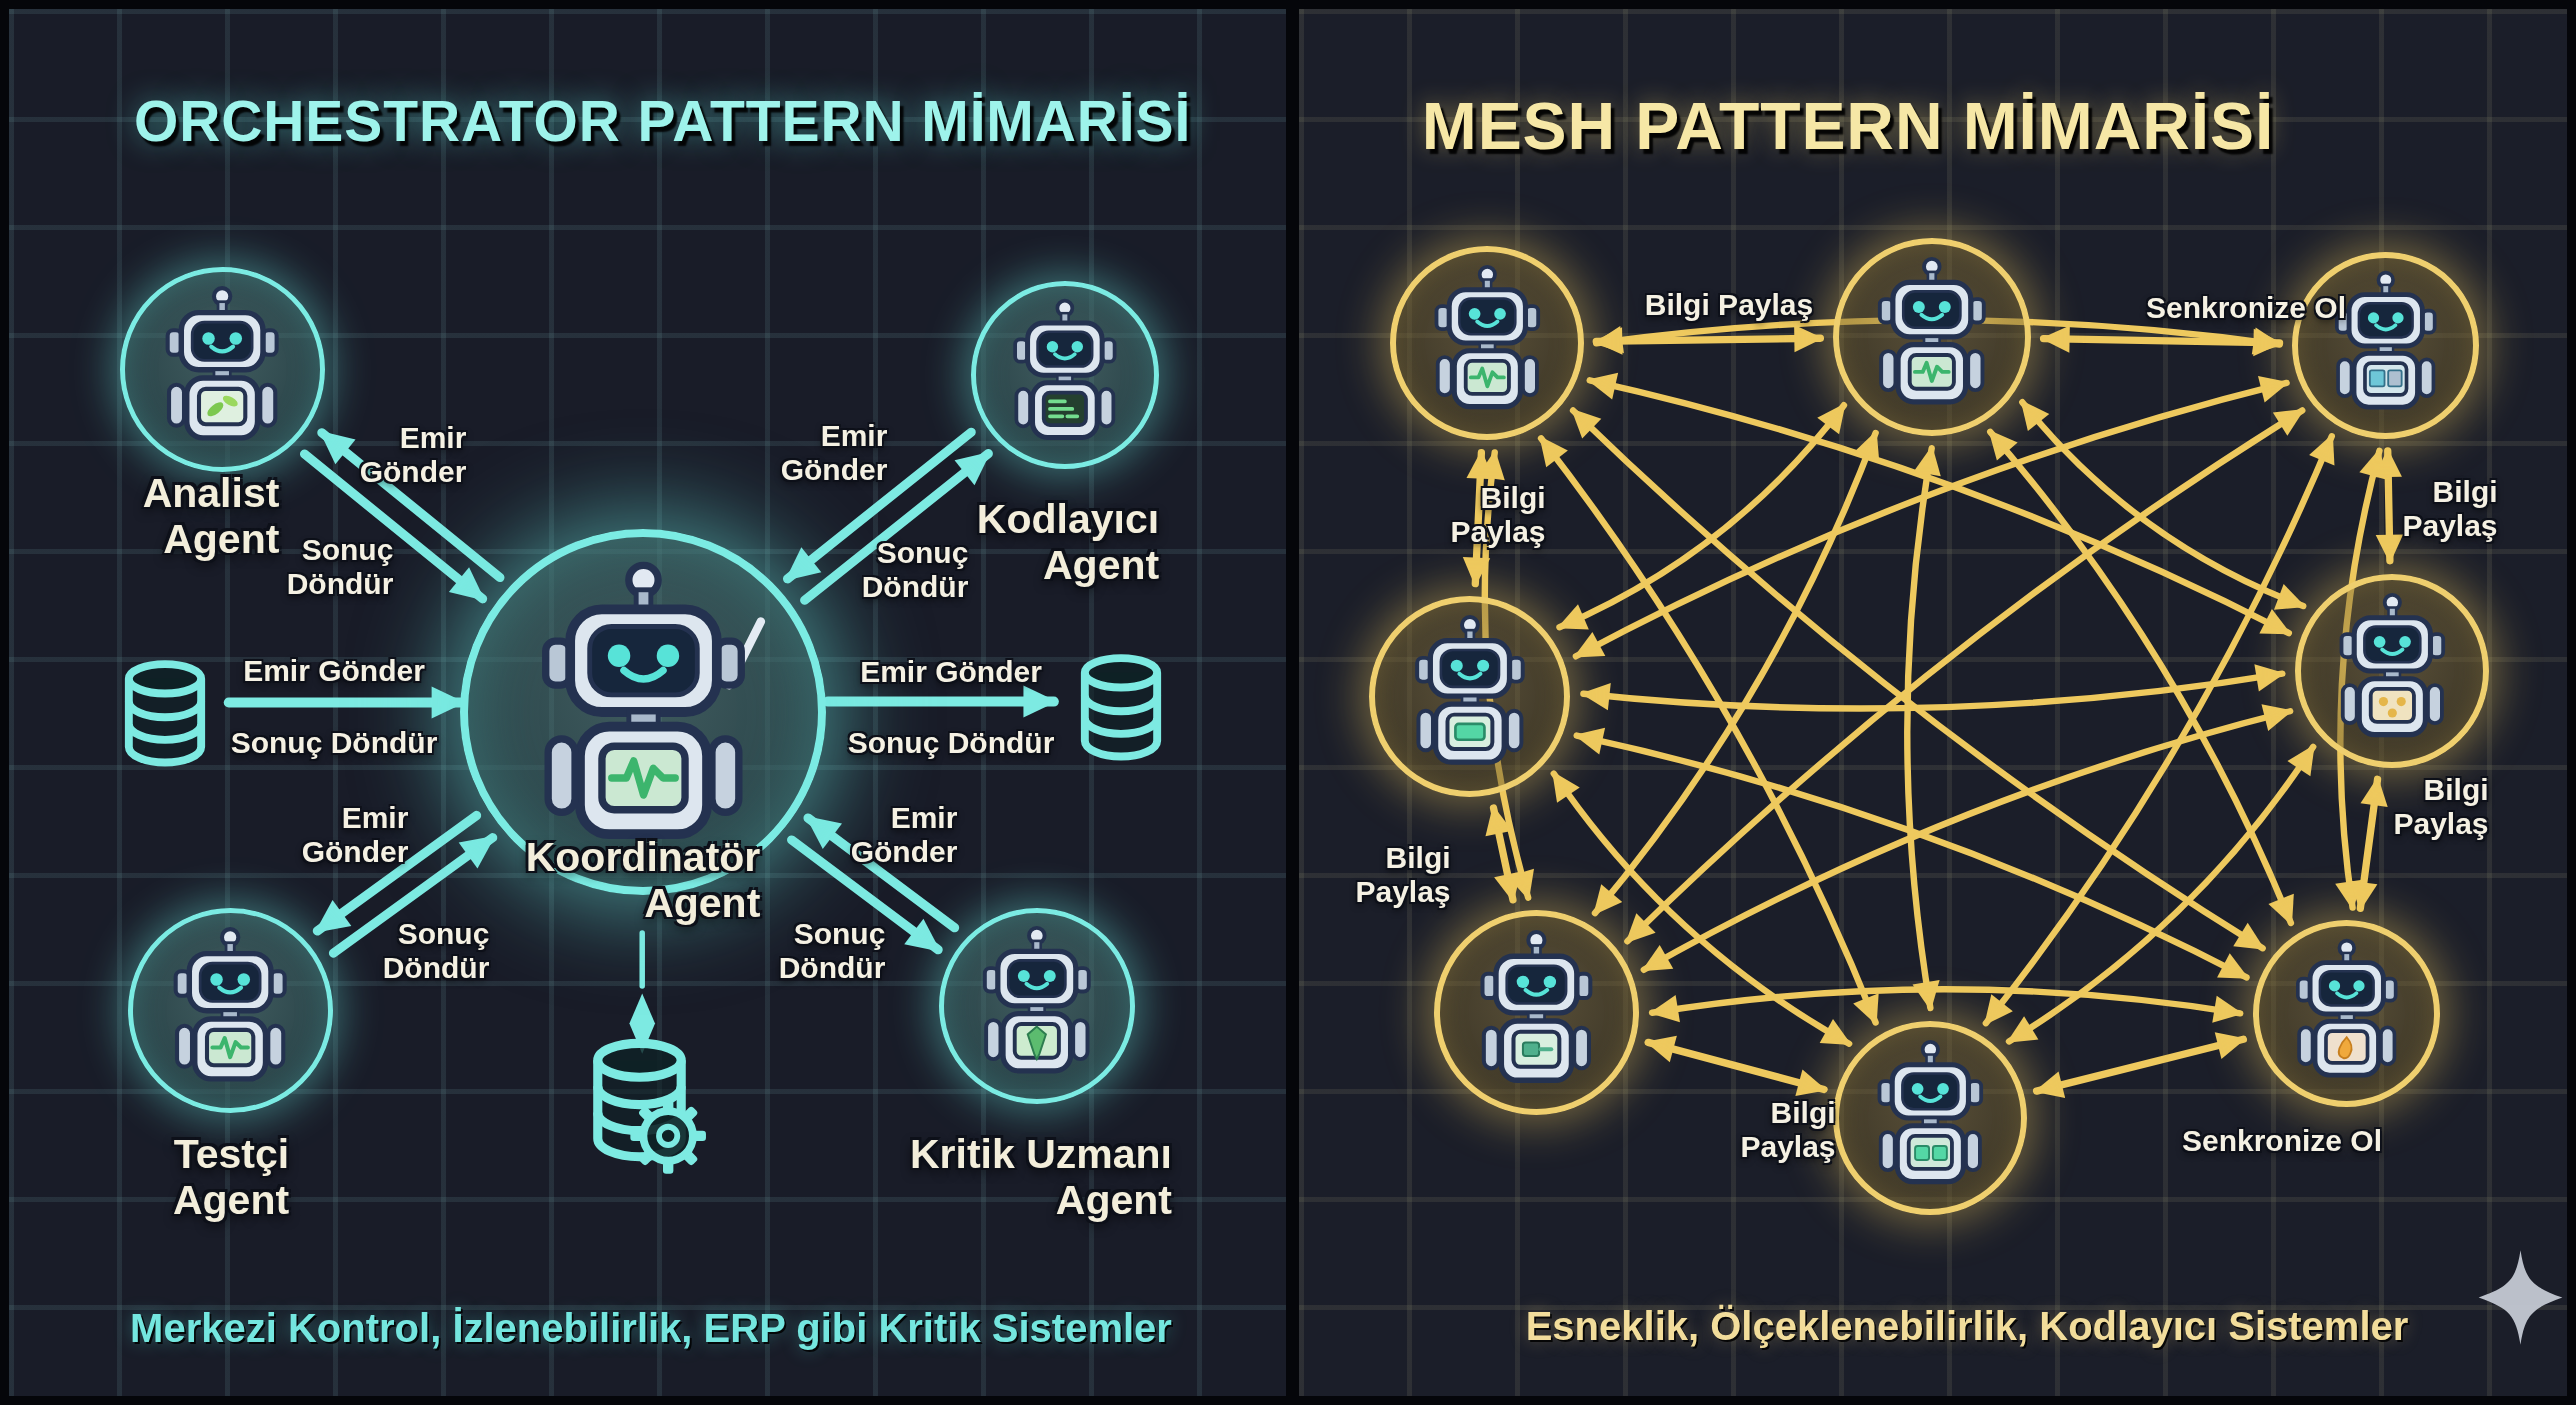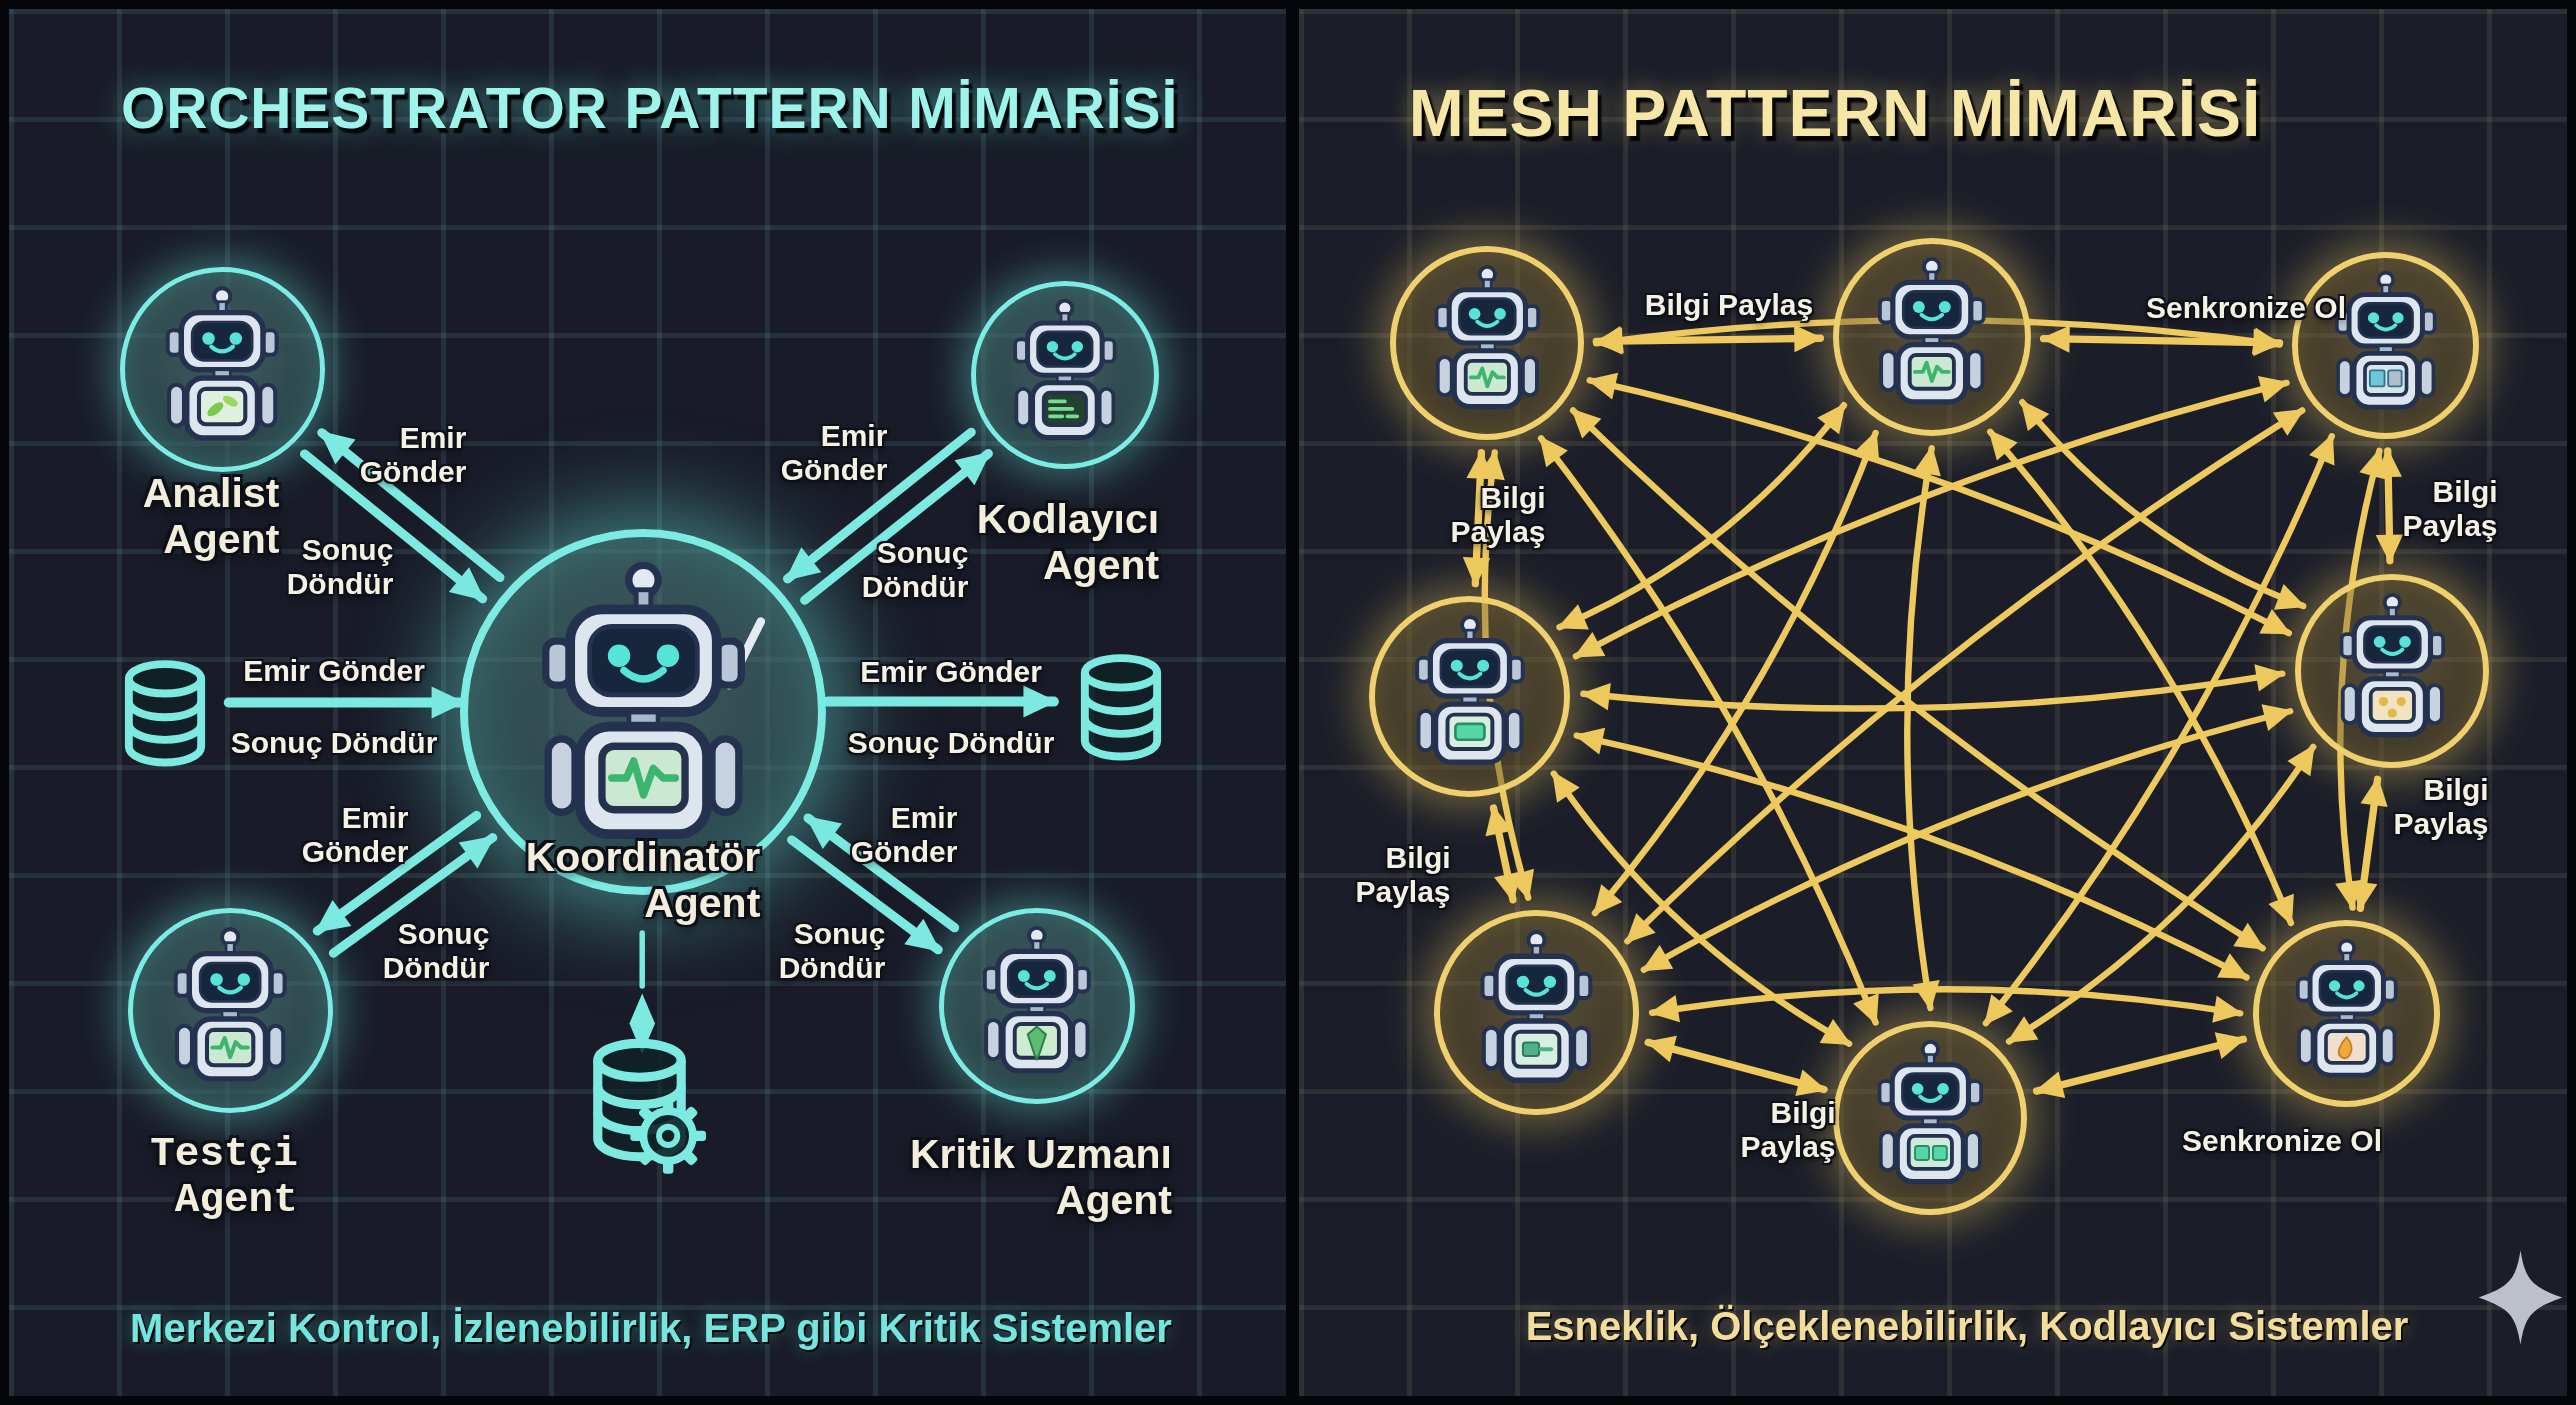--- a/index.html
+++ b/index.html
@@ -21,21 +21,21 @@
   #panel-right{
     left:1299px;right:9.1px;
     background-color:#1b1e29;
     background-image:
       linear-gradient(rgba(168,168,128,0.13) 4.6px, transparent 4.6px),
       linear-gradient(90deg, rgba(168,168,128,0.13) 4.6px, transparent 4.6px);
   }
   #edge-layer{position:absolute;inset:0;z-index:1;pointer-events:none}
   #edge-layer svg{position:absolute;inset:0}
   .title{
-    position:absolute;margin:2px;text-align:center;font-weight:800;z-index:4;
+    position:absolute;margin:15px;text-align:center;font-weight:800;z-index:4;
     letter-spacing:0.9px;white-space:nowrap;
   }
   #title-left{
     left:9.1px;width:1277px;top:73px;font-size:57px;color:#9ef3eb;
     text-shadow:3.7px 4.6px 1.8px rgba(0,0,0,0.9), 0 0 27.4px rgba(100,235,225,0.55);
   }
   #title-right{
     left:1299px;width:1068px;top:73px;font-size:66px;color:#f6e7a6;
     text-shadow:3.7px 4.6px 1.8px rgba(0,0,0,0.92), 0 0 24px rgba(240,210,110,0.45);
   }
@@ -262,21 +262,21 @@
         <circle cx="60" cy="40" r="4.6" fill="#57e3d8"></circle>
     <path d="M42 46 Q50 53 58 46" stroke="#57e3d8" stroke-width="3" fill="none" stroke-linecap="round"></path>
     <rect x="44" y="63" width="12" height="6" fill="#a9b9cb" stroke="#243250" stroke-width="2"></rect>
     <rect x="24" y="69" width="52" height="44" rx="12" fill="#dde6ef" stroke="#243250" stroke-width="4"></rect>
     <rect x="11" y="74" width="11" height="30" rx="5.5" fill="#c6d2df" stroke="#243250" stroke-width="3"></rect>
     <rect x="78" y="74" width="11" height="30" rx="5.5" fill="#c6d2df" stroke="#243250" stroke-width="3"></rect>
     <rect x="33" y="77" width="34" height="26" rx="5" fill="#cbe8d2" stroke="#243250" stroke-width="3"></rect>
         <polyline points="37,90 43,90 46,83 50,97 54,86 58,90 63,90" fill="none" stroke="#3cb56d" stroke-width="3" stroke-linejoin="round" stroke-linecap="round"></polyline>
   </svg>
     </div>
-    <div class="lbl agent-label" style="left: 224px; top: 1177px; font-family: Liberation Mono, monospace;">Testçi
+    <div class="lbl agent-label" style="left: 231px; top: 1177px;">Testçi
 Agent</div>
     <div class="node cyan" style="left: 939px; top: 908px; height: 196px; width: 196px;">
       <svg viewBox="0 0 100 126">
 
     <circle cx="50" cy="9" r="6" fill="#e2e9f2" stroke="#243250" stroke-width="3"></circle>
     <rect x="47" y="13" width="6" height="9" fill="#a9b9cb" stroke="#243250" stroke-width="2"></rect>
     <rect x="10" y="34" width="10" height="18" rx="4" fill="#b9c7d6" stroke="#243250" stroke-width="3"></rect>
     <rect x="80" y="34" width="10" height="18" rx="4" fill="#b9c7d6" stroke="#243250" stroke-width="3"></rect>
     <rect x="20" y="21" width="60" height="42" rx="13" fill="#dde6ef" stroke="#243250" stroke-width="4"></rect>
     <rect x="28" y="28" width="44" height="28" rx="9" fill="#16263c" stroke="#243250" stroke-width="2"></rect>

